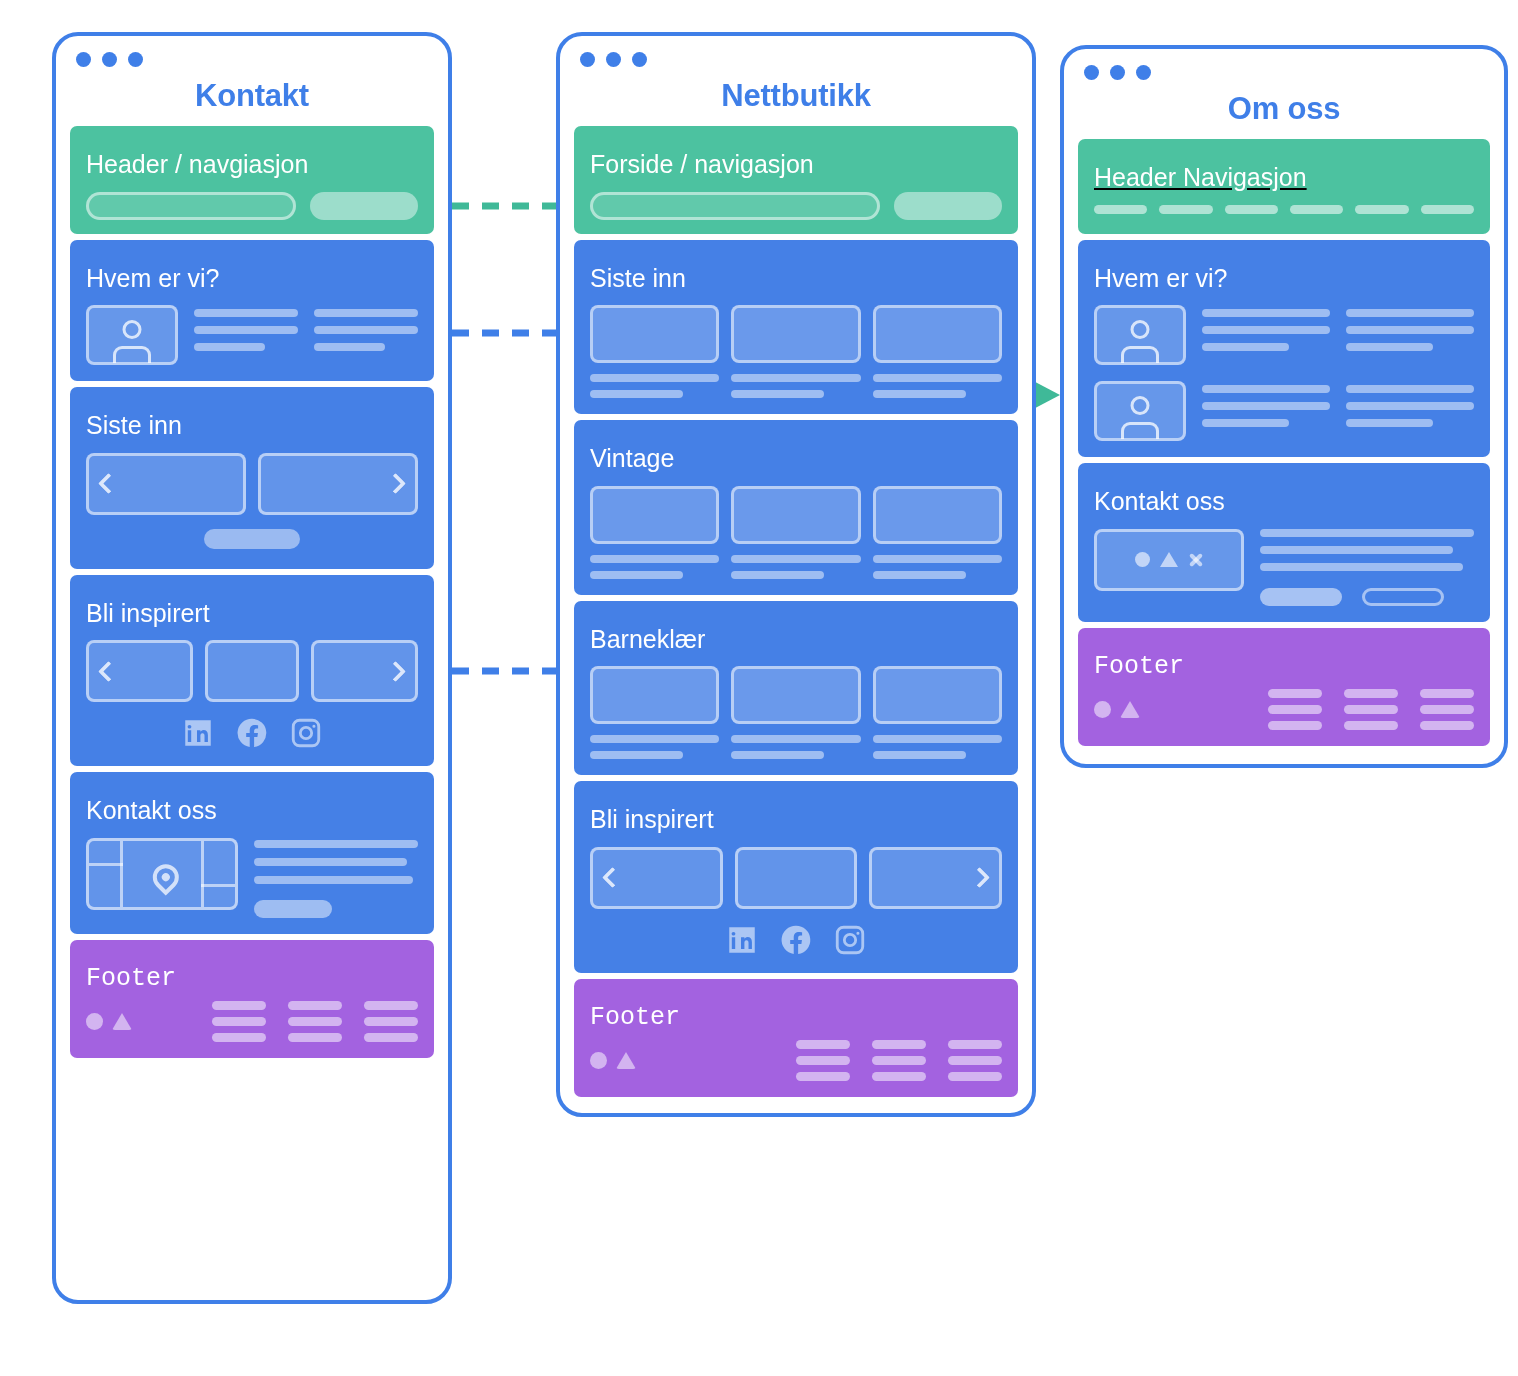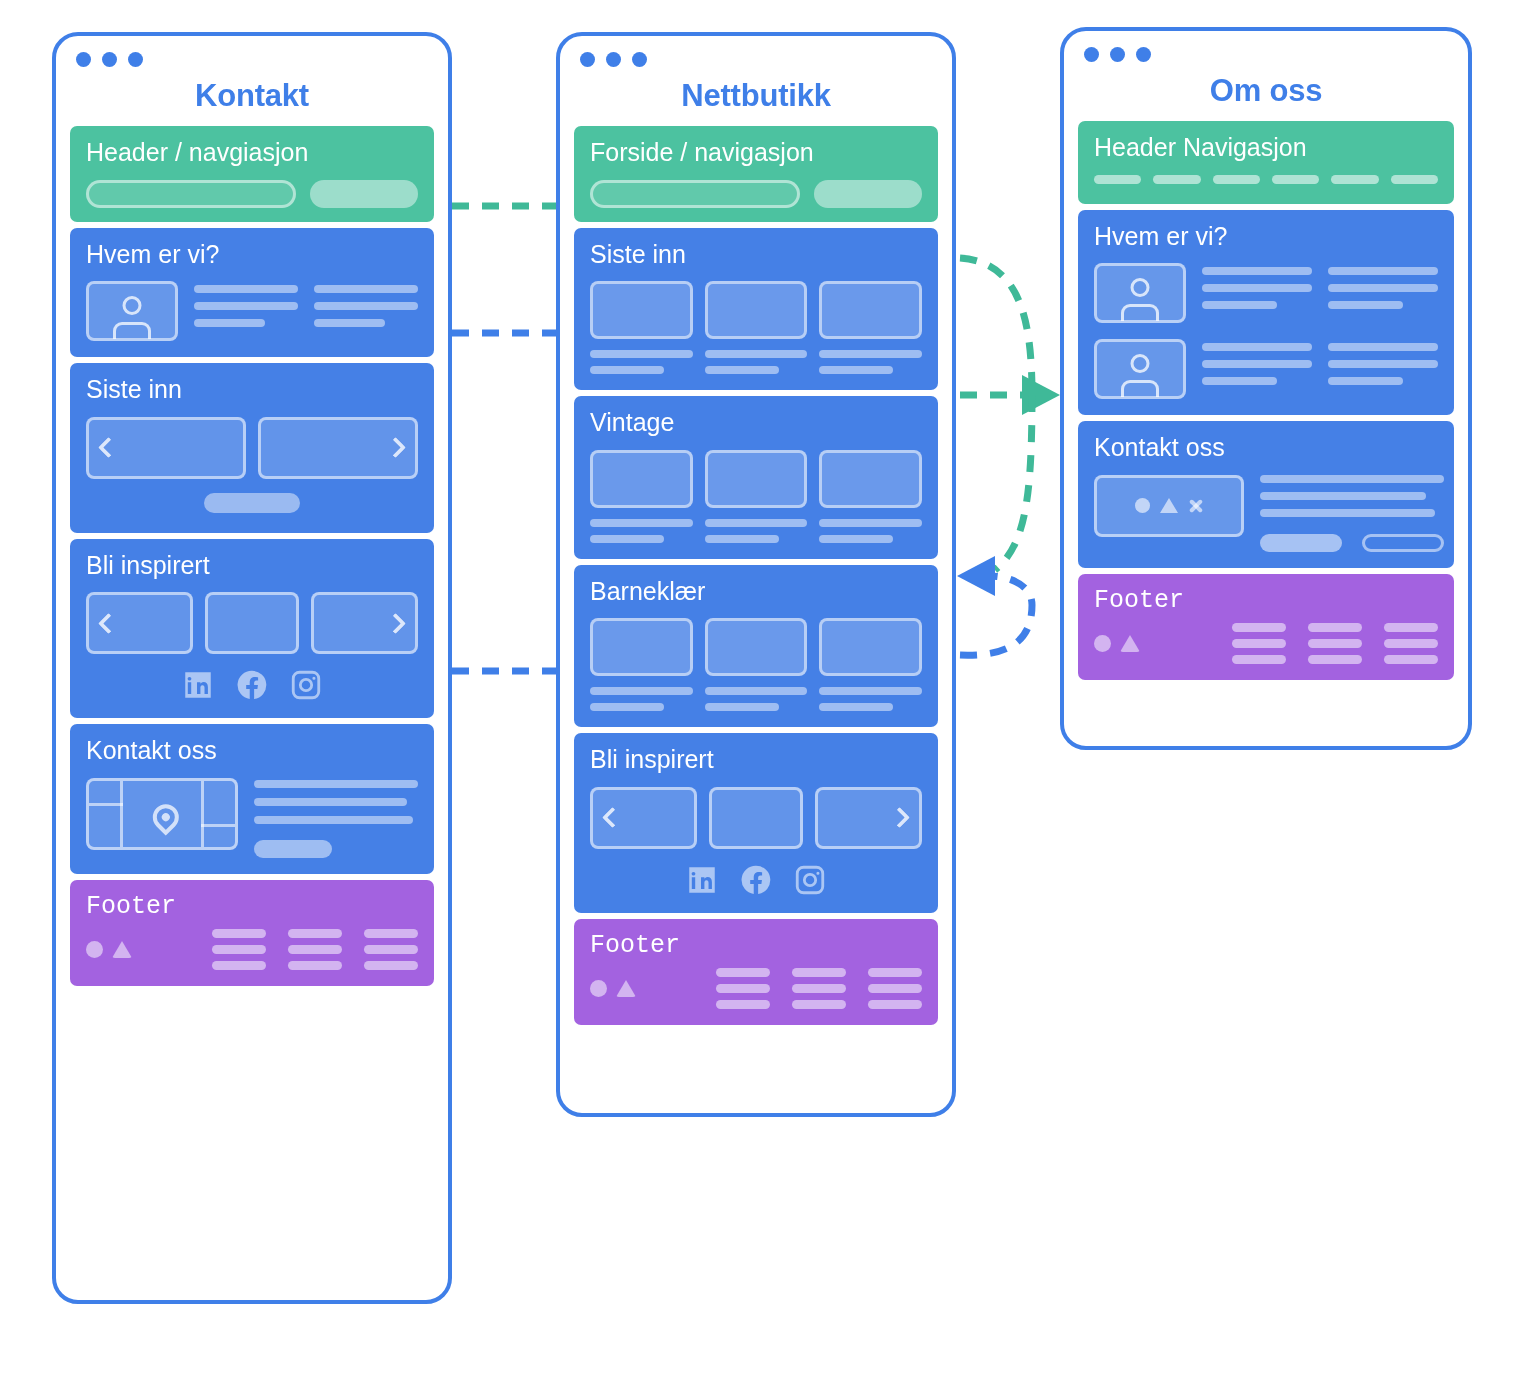--- a/index.html
+++ b/index.html
@@ -32,21 +32,21 @@
     color: #3F7FE8;
     font-weight: bold;
     font-size: 31px;
     letter-spacing: -0.2px;
     margin-top: -4px;
     margin-bottom: 12px;
   }
   .sections { padding: 0 14px 14px 14px; display: flex; flex-direction: column; gap: 6px; }
 
   
-  .sec { border-radius: 7px; padding: 12px 16px 16px 16px; position: relative; }
+  .sec { border-radius: 7px; padding: 24px 16px 16px 16px; position: relative; }
   .sec.green  { background: #4CC2A0; }
   .sec.blue   { background: #4580E6; }
   .sec.purple { background: #A362E0; }
   .sec-title {
     color: #ffffff;
     font-size: 25px;
     line-height: 1.18;
     margin-bottom: 12px;
     white-space: nowrap;
   }
@@ -279,21 +279,21 @@
                 <div class="l"></div>
                 <div class="l"></div>
               </div>
           </div>
         </div>
       </div>
 
     </div>
   </div>
 
-  <div class="card" style="left:556px; top:32px; width:400px; height:1085px;">
+  <div class="card" style="left:556px; top:32px; width:480px; height:1085px;">
     <div class="titlebar">
       <span class="dot"></span>
       <span class="dot"></span>
       <span class="dot"></span>
     </div>
     <div class="card-title">Nettbutikk</div>
     <div class="sections">
 
       <div class="sec green" style="padding-bottom:14px;">
         <div class="sec-title">Forside / navigasjon</div>
@@ -437,30 +437,30 @@
                 <div class="l"></div>
                 <div class="l"></div>
               </div>
           </div>
         </div>
       </div>
 
     </div>
   </div>
 
-  <div class="card" style="left:1060px; top:27px; width:412px; height:723px;">
+  <div class="card" style="left:1060px; top:45px; width:448px; height:723px;">
     <div class="titlebar">
       <span class="dot"></span>
       <span class="dot"></span>
       <span class="dot"></span>
     </div>
     <div class="card-title">Om oss</div>
     <div class="sections">
 
-      <div class="sec green" style="padding-bottom:20px;">
+      <div class="sec green" style="padding-bottom:20px;text-decoration:underline;">
         <div class="sec-title">Header Navigasjon</div>
         <div class="dashrow">
           <div class="dash"></div>
           <div class="dash"></div>
           <div class="dash"></div>
           <div class="dash"></div>
           <div class="dash"></div>
           <div class="dash"></div>
         </div>
       </div>

